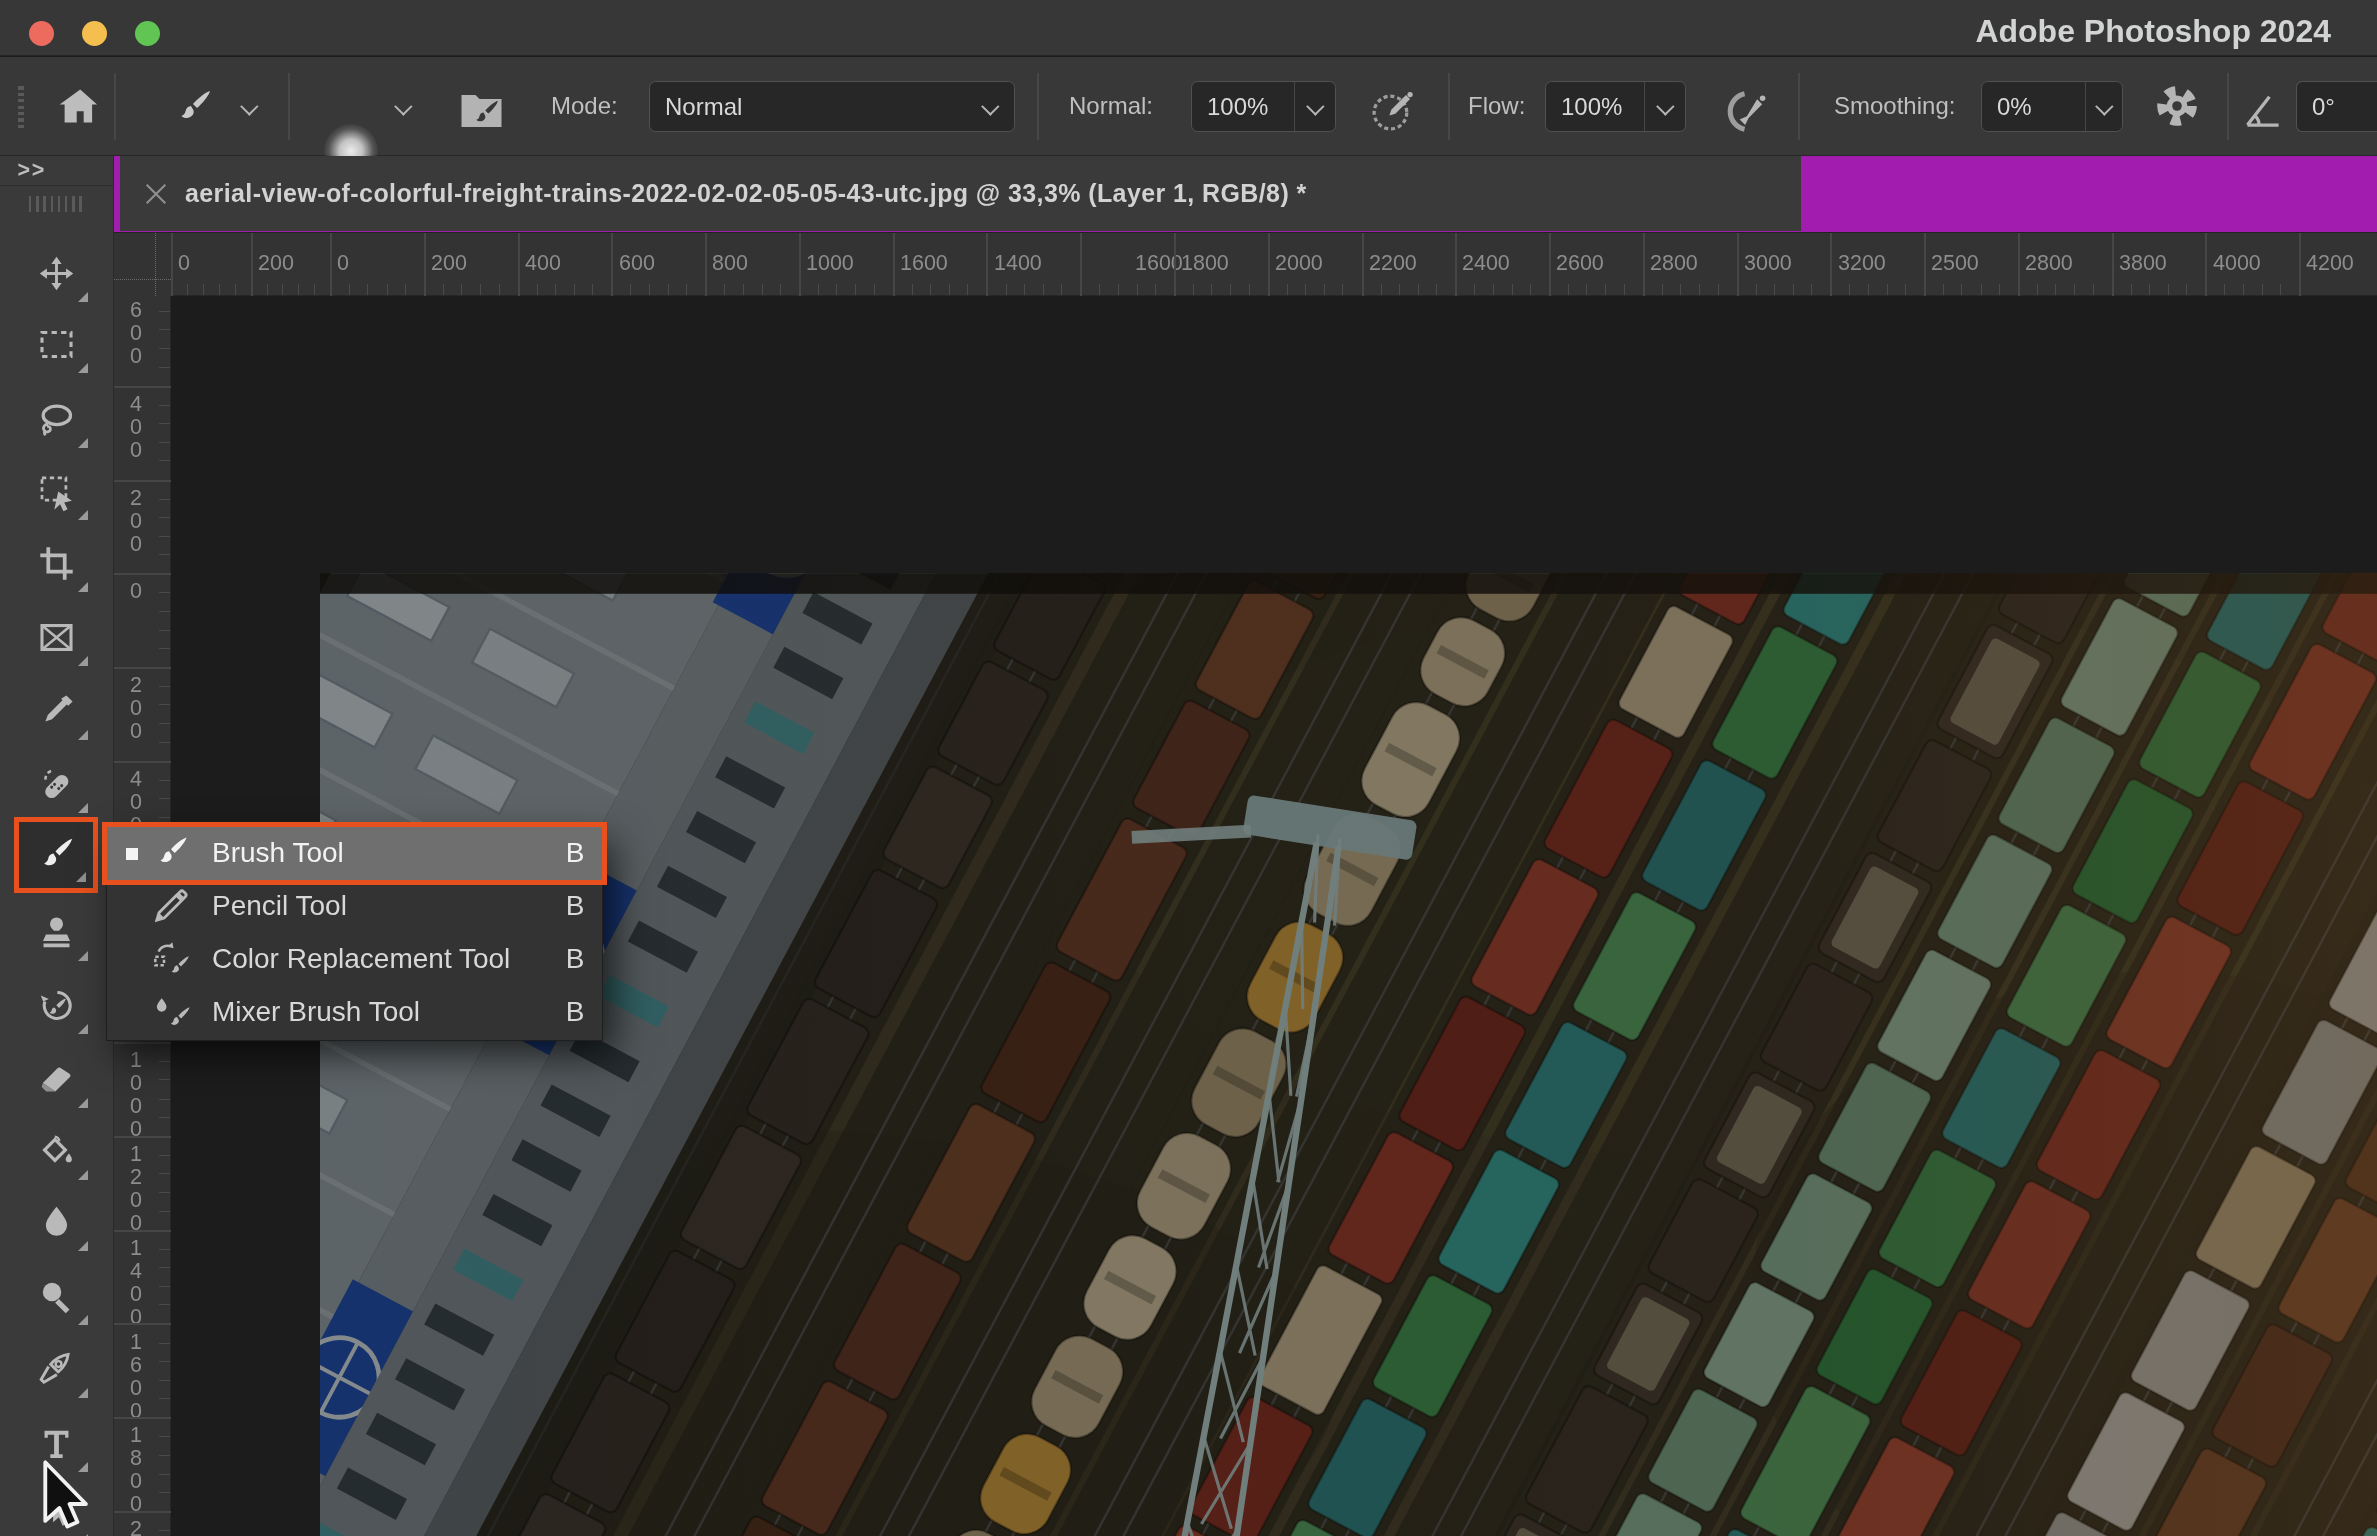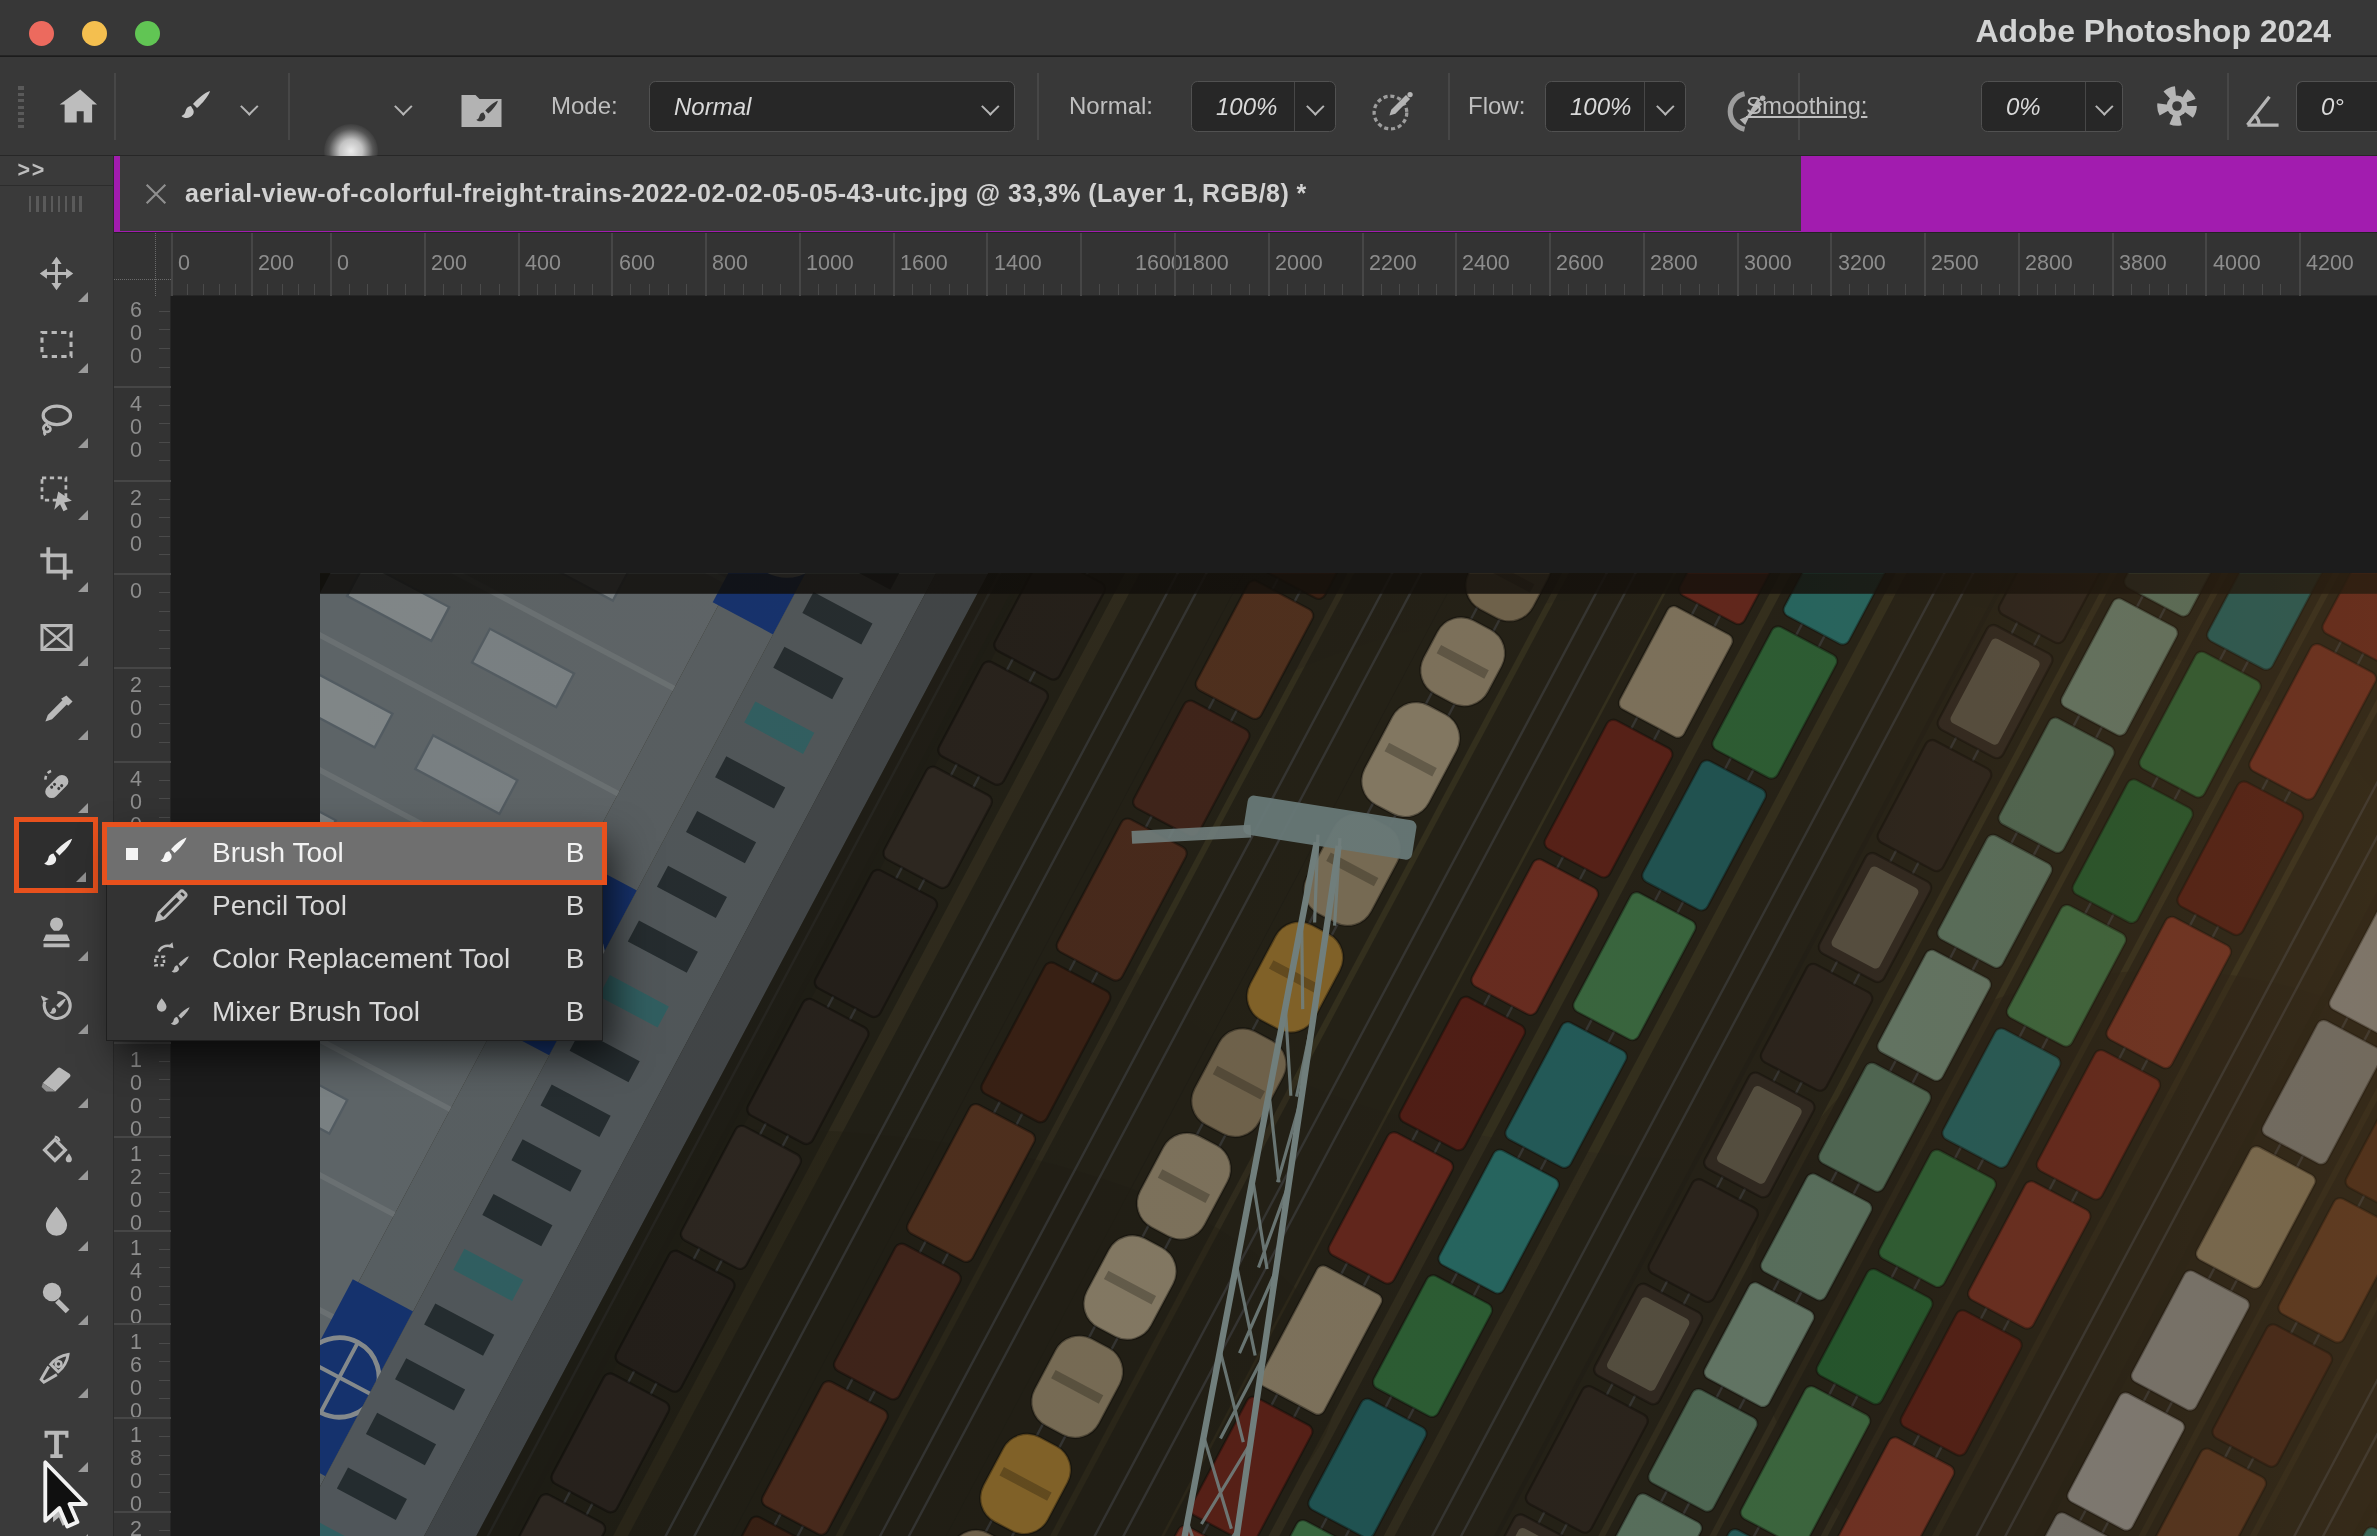--- a/index.html
+++ b/index.html
@@ -10,21 +10,21 @@
   
   #titlebar { left:0; top:0; width:2377px; height:56px; background:#373737; border-bottom:1.6px solid #242424; }
   .light { width:25.4px; height:25.4px; border-radius:50%; top:20.7px; }
   #win-title { right:46px; top:12.7px; font-size:32px; font-weight:600; color:#d2d3d3; }
 
   
   #optionsbar { left:0; top:57px; width:2377px; height:99px; background:#383838; border-bottom:1.6px solid #272727; color:#c7c7c7; font-size:24px; }
   .sep { width:1.6px; top:16px; height:67px; background:#474747; }
   .opt-label { top:35px; color:#bfbfbf; }
   .field { background:#272727; border:1.6px solid #515151; border-radius:6.4px; height:51px; top:24px; display:flex; align-items:center; color:#d9d9d9; }
-  .field .val { padding-left:24px; flex:1;font-style:italic; }
+  .field .val { padding-left:15px; flex:1; }
   .chev { width:12.7px; height:12.7px; border-right:2.4px solid #b5b5b5; border-bottom:2.4px solid #b5b5b5; transform:rotate(45deg); }
   .chevcell { width:41px; height:100%; border-left:1.6px solid #474747; display:flex; align-items:center; justify-content:center; }
   .icon48 svg { width:44px; height:44px; }
   #brush-preview { left:324px; top:67px; width:54px; height:54px; border-radius:50%;
      background:radial-gradient(circle, #ececec 0%, #c2c2c2 30%, rgba(140,140,140,.35) 58%, rgba(70,70,70,0) 74%); }
   #brush-size { left:313px; top:121px; width:76px; text-align:center; font-size:23px; color:#c6c6c6; }
   #gear-tri { left:2190px; top:126px; width:0; height:0; border-left:8px solid transparent; border-right:8px solid transparent; border-top:10.3px solid #b5b5b5; }
 
   
   #tabbar { left:114px; top:156px; width:2264px; height:77px; background:#a21caf; border-bottom:1.6px solid #232323; }
@@ -147,21 +147,21 @@
   </div>
   <div class="abs" style="left:1718px; top:29px;">
     <svg width="51" height="51" viewBox="0 0 24 24">
       <path d="M12.5 3.6A8.6 8.6 0 0 0 12.5 20.4" fill="none" stroke="#9d9d9d" stroke-width="2.4"></path>
       <path d="M18.4 6.2l2.4 2.4-6.4 6.4-1.6 3.4-2.6-2.6 3.4-1.6z" fill="#b5b5b5"></path>
         <circle cx="21" cy="5.8" r="1.3" fill="#b5b5b5"></circle>
     </svg>
   </div>
   <div class="sep abs" style="left:1798px;"></div>
 
-  <div class="opt-label abs" style="left:1746px;text-decoration:underline;">Smoothing:</div>
+  <div class="opt-label abs" style="left:1834px;">Smoothing:</div>
   <div class="field abs" style="left:1981px; width:142px;">
     <span class="val">0%</span>
     <span class="chevcell" style="width:37px;">
         <span class="chev"></span>
       </span>
   </div>
   <div class="abs" style="left:2153px; top:25.4px;">
     <svg width="48" height="48" viewBox="0 0 24 24">
       <circle cx="12" cy="12" r="7.2" fill="none" stroke="#b5b5b5" stroke-width="5.4" stroke-dasharray="4.6 4.85"></circle>
       <circle cx="12" cy="12" r="5.2" fill="#b5b5b5"></circle>

